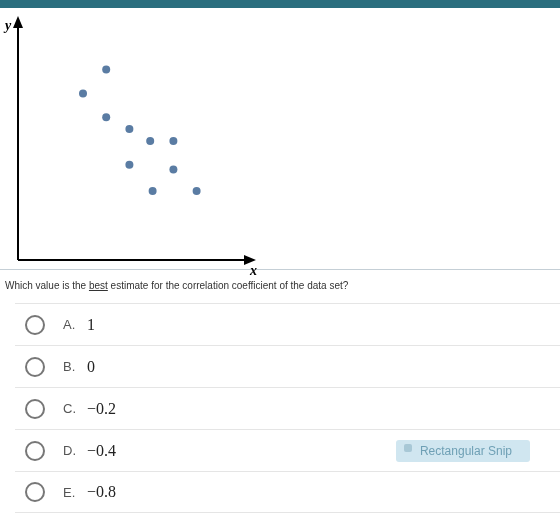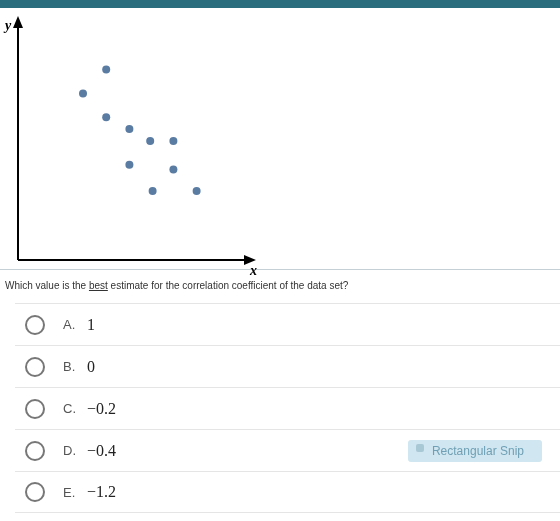--- a/index.html
+++ b/index.html
@@ -83,21 +83,21 @@
       width: 18px;
     }
     .opt-value {
       margin-left: 6px;
       font-size: 16px;
       font-family: 'Times New Roman', serif;
       color: #222;
     }
     .snip-badge {
       position: absolute;
-      right: 18px;
+      right: 30px;
       top: 50%;
       transform: translateY(-50%);
       background: #d0e6f0;
       color: #6fa0b5;
       font-size: 12px;
       padding: 4px 18px 4px 24px;
       border-radius: 3px;
       display: flex;
       align-items: flex-start;
     }
@@ -167,15 +167,15 @@
     <span class="opt-letter">D.</span>
     <span class="opt-value">−0.4</span>
     <div class="snip-badge">
       <span class="snip-dot"></span>
       <span>Rectangular Snip</span>
     </div>
   </div>
   <div class="answer-row">
     <div class="radio"></div>
     <span class="opt-letter">E.</span>
-    <span class="opt-value">−1.2</span>
+    <span class="opt-value">−0.8</span>
   </div>
 </div>
 
 </body></html>

